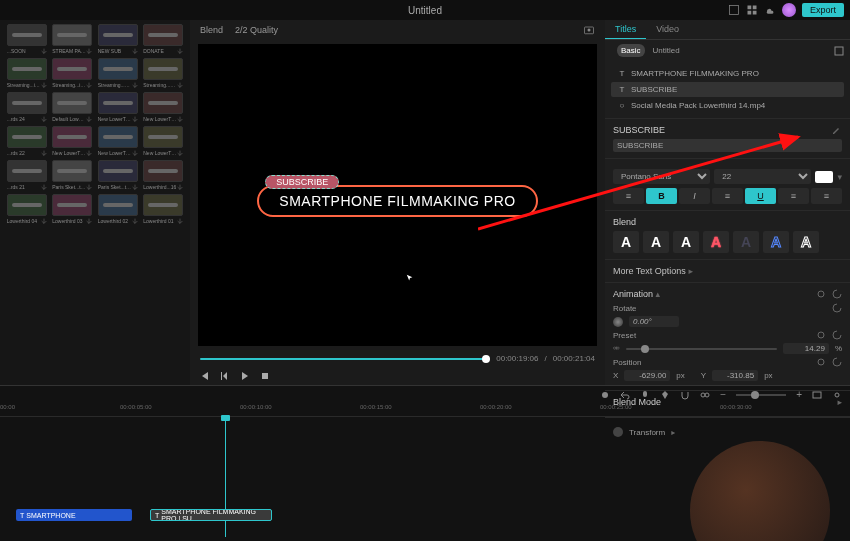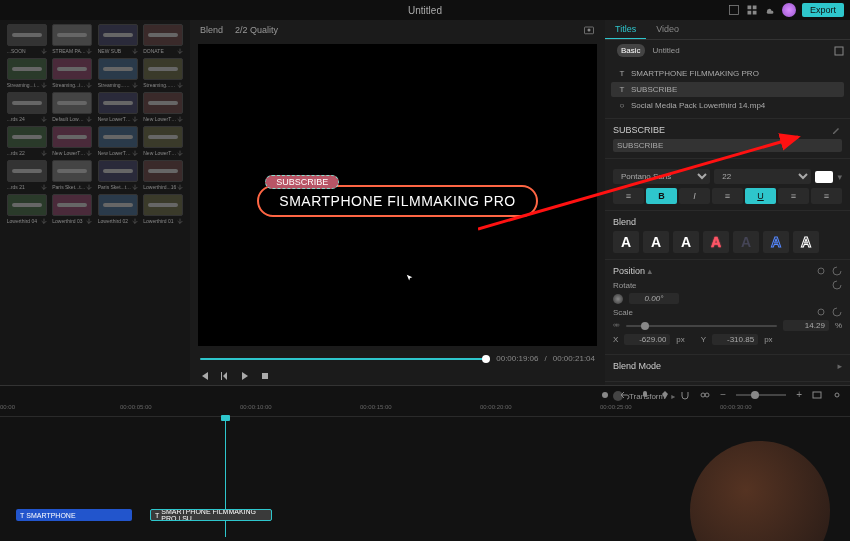--- a/index.html
+++ b/index.html
@@ -497,63 +497,77 @@
         <div class="preset" style="color:#fff">A</div>
         <div class="preset" style="color:#fff">A</div>
         <div class="preset" style="color:#fff">A</div>
         <div class="preset" style="color:#ff5566;-webkit-text-stroke:0.5px #ff5566;text-shadow:0 0 2px #ff5566">A</div>
         <div class="preset" style="color:#445">A</div>
         <div class="preset" style="color:transparent;-webkit-text-stroke:1px #5588ff">A</div>
         <div class="preset" style="color:transparent;-webkit-text-stroke:1px #fff">A</div>
       </div>
     </div>
 
+    <div class="sect">
+      <span>More Text Options</span> <span style="color:#666">▸</span>
+    </div>
 
     <div class="sect">
       <div class="sect-h">
-        <span><span>Position</span> <span style="color:#666">▴</span></span>
+        <span><span>Animation</span> <span style="color:#666">▴</span></span>
         <span class="reseticons">
           <svg class="ic" viewBox="0 0 10 10">
               <circle cx="5" cy="5" r="3" fill="none" stroke="currentColor"></circle>
             </svg>
           <svg class="ic" viewBox="0 0 10 10">
               <path d="M5 1a4 4 0 104 4" fill="none" stroke="currentColor"></path>
             </svg>
         </span>
       </div>
       <div class="prop-row">
         <span style="width:38px">Rotate</span>
         <span class="reseticons" style="margin-left:auto">
             <svg class="ic" viewBox="0 0 10 10">
               <path d="M5 1a4 4 0 104 4" fill="none" stroke="currentColor"></path>
             </svg>
           </span>
       </div>
       <div class="prop-row">
         <div style="width:10px;height:10px;border-radius:50%;background:radial-gradient(circle,#888,#333)"></div>
-        <input style="width: 50px; text-align: center; font-style: italic;" value="0.00°">
+        <input style="width: 50px; text-align: left; font-style: italic;" value="0.00°">
       </div>
       <div class="prop-row">
-        <span style="width:38px">Scale</span>
+        <span style="width:38px">Preset</span>
         <span class="reseticons" style="margin-left:auto">
           <svg class="ic" viewBox="0 0 10 10">
               <circle cx="5" cy="5" r="3" fill="none" stroke="currentColor"></circle>
             </svg>
           <svg class="ic" viewBox="0 0 10 10">
               <path d="M5 1a4 4 0 104 4" fill="none" stroke="currentColor"></path>
             </svg>
         </span>
       </div>
       <div class="prop-row">
         <span style="color:#666">⚮</span>
         <div class="slider">
             <div class="kn" style="left:10%"></div>
           </div>
         <input value="14.29" style="">
         <span>%</span>
+      </div>
+      <div class="prop-row">
+        <span style="width:38px">Position</span>
+        <span class="reseticons" style="margin-left:auto">
+          <svg class="ic" viewBox="0 0 10 10">
+              <circle cx="5" cy="5" r="3" fill="none" stroke="currentColor"></circle>
+            </svg>
+          <svg class="ic" viewBox="0 0 10 10">
+              <path d="M5 1a4 4 0 104 4" fill="none" stroke="currentColor"></path>
+            </svg>
+        </span>
       </div>
       <div class="prop-row">
         <span>X</span>
         <input value="-629.00" style="">
         <span>px</span>
         <span style="margin-left:10px">Y</span>
         <input value="-310.85" style="">
         <span>px</span>
       </div>
     </div>

